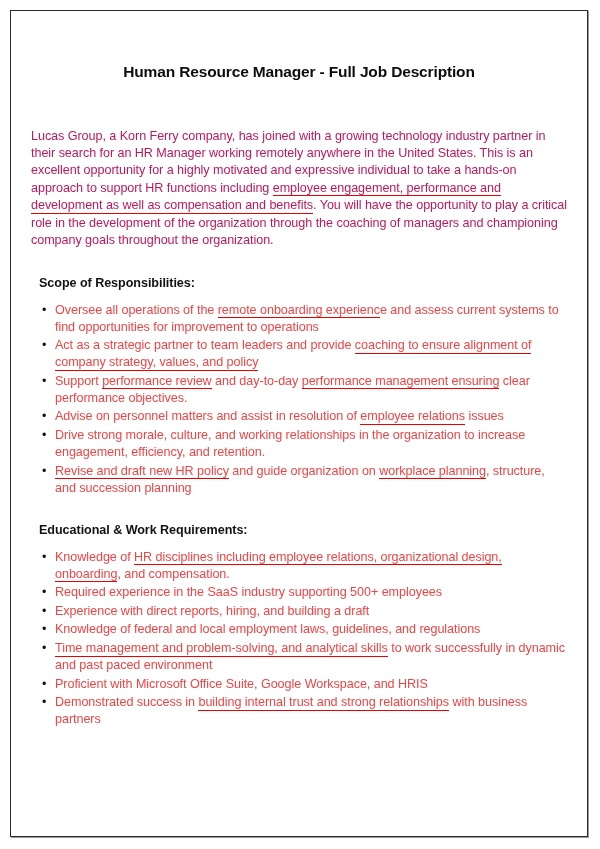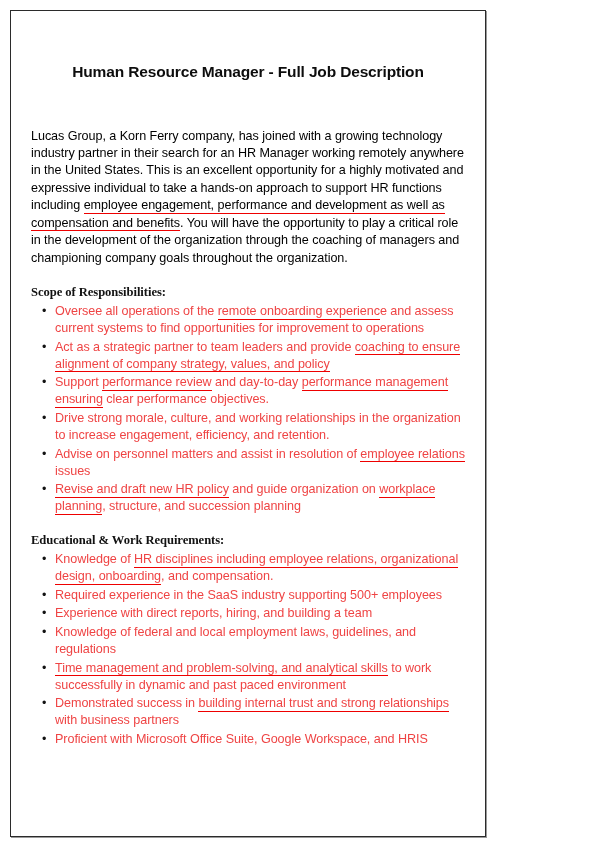--- a/index.html
+++ b/index.html
@@ -10,21 +10,21 @@
   body {
     width: 600px;
     height: 849px;
     font-family: "Liberation Sans", sans-serif;
     overflow: hidden;
   }
   #page {
     position: absolute;
     left: 10px;
     top: 10px;
-    width: 476px;
+    width: 578px;
     height: 827px;
     border: 1px solid #2b2b2b;
     box-shadow: 1px 1px 0 0 #9a9a9a;
     background: #ffffff;
     box-sizing: border-box;
     overflow: hidden;
   }
   #doc {
     padding: 0 20px;
     box-sizing: border-box;
@@ -34,35 +34,34 @@
     font-size: 15.5px;
     font-weight: bold;
     color: #0d0d0d;
     letter-spacing: -0.15px;
     margin: 0;
     padding-top: 52px;
     line-height: 1.2;
   }
   .para {
     font-size: 12.6px;
-    color: #000000;
+    color: #be185d;
     line-height: 1.385;
     margin: 0;
     padding-top: 46px;
     text-align: left;
     letter-spacing: -0.06px;
   }
   .section-head {
     font-size: 12.6px;
     color: #121212;
     line-height: 1.385;
-    margin: 0;
+    margin: 8px;
     padding-top: 17px;
     letter-spacing: -0.06px;
-    font-family: Liberation Serif, serif;
   }
   ul.bullets {
     list-style: none;
     margin: 0;
     padding: 0;
   }
   ul.bullets li {
     position: relative;
     font-size: 12.6px;
     color: #ef4444;
@@ -95,31 +94,31 @@
     <h1 class="doc-title">Human Resource Manager - Full Job Description</h1>
 
     <p class="para"><span>Lucas Group, a Korn Ferry company, has joined with a growing technology industry partner in their search for an HR Manager working remotely anywhere in the United States. This is an excellent opportunity for a highly motivated and expressive individual to take a hands-on approach to support HR functions including </span><span class="hl">employee engagement, performance and development as well as compensation and benefits</span><span>. You will have the opportunity to play a critical role in the development of the organization through the coaching of managers and championing company goals throughout the organization.</span></p>
 
     <h2 class="section-head">Scope of Responsibilities:</h2>
 
     <ul class="bullets">
       <li><span>Oversee all operations of the </span><span class="hl">remote onboarding experienc</span><span>e and assess current systems to find opportunities for improvement to operations</span></li>
       <li><span>Act as a strategic partner to team leaders and provide </span><span class="hl">coaching to ensure alignment of company strategy, values, and policy</span><span></span></li>
       <li><span>Support </span><span class="hl">performance review</span><span> and day-to-day </span><span class="hl">performance management ensuring</span><span> clear performance objectives.</span></li>
+      <li><span>Advise on personnel matters and assist in resolution of </span><span class="hl">employee relations</span><span> issues</span></li>
       <li><span>Drive strong morale, culture, and working relationships in the organization to increase engagement, efficiency, and retention.</span></li>
-      <li><span>Advise on personnel matters and assist in resolution of </span><span class="hl">employee relations</span><span> issues</span></li>
       <li><span></span><span class="hl">Revise and draft new HR policy</span><span> and guide organization on </span><span class="hl">workplace planning</span><span>, structure, and succession planning</span></li>
     </ul>
 
     <h2 class="section-head">Educational &amp; Work Requirements:</h2>
 
     <ul class="bullets">
       <li><span>Knowledge of </span><span class="hl">HR disciplines including employee relations, organizational design, onboarding</span><span>, and compensation.</span></li>
       <li><span>Required experience in the SaaS industry supporting 500+ employees</span></li>
-      <li><span>Experience with direct reports, hiring, and building a team</span></li>
+      <li><span>Experience with direct reports, hiring, and building a draft</span></li>
       <li><span>Knowledge of federal and local employment laws, guidelines, and regulations</span></li>
       <li><span></span><span class="hl">Time management and problem-solving, and analytical skills</span><span> to work successfully in dynamic and past paced environment</span></li>
+      <li><span>Proficient with Microsoft Office Suite, Google Workspace, and HRIS</span></li>
       <li><span>Demonstrated success in </span><span class="hl">building internal trust and strong relationships</span><span> with business partners</span></li>
-      <li><span>Proficient with Microsoft Office Suite, Google Workspace, and HRIS</span></li>
     </ul>
 
   </div>
 </div>
 
 </body></html>

